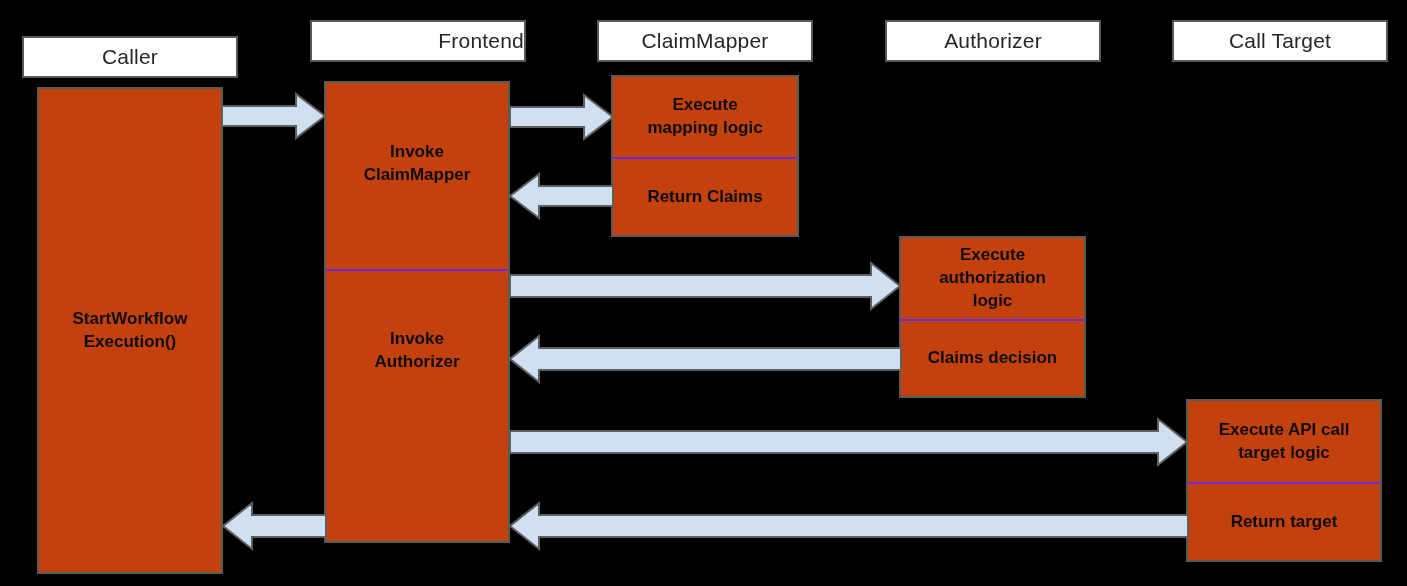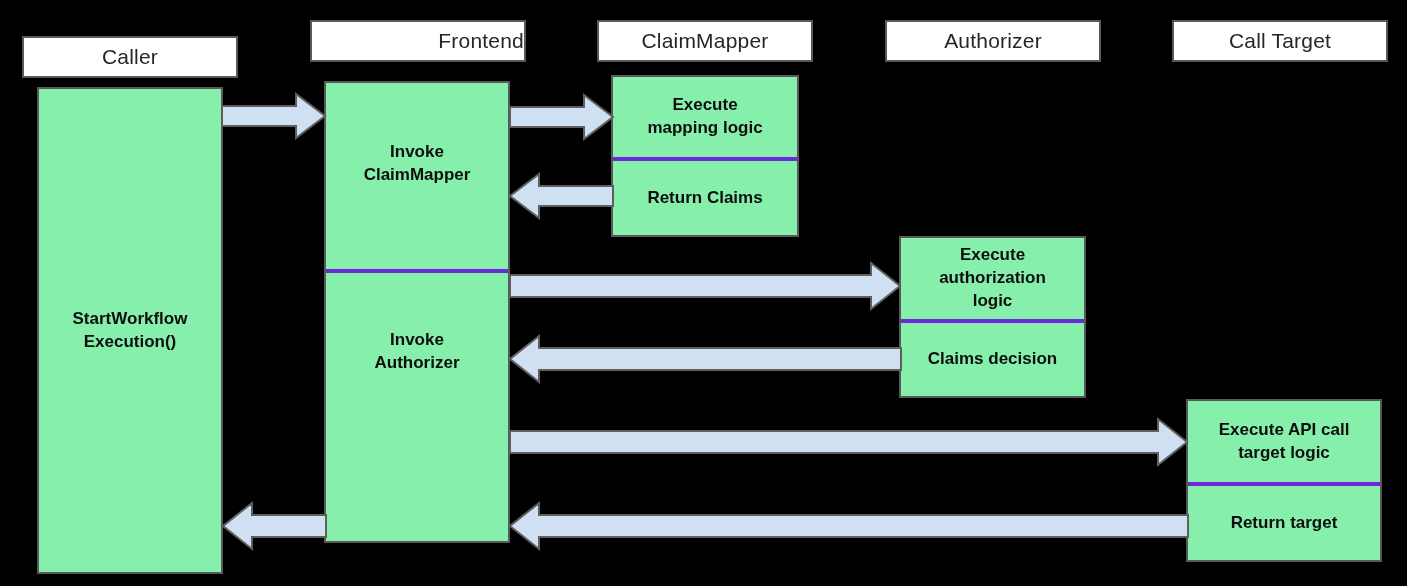--- a/index.html
+++ b/index.html
@@ -29,42 +29,42 @@
     color: #262626;
     font-size: 21px;
     font-weight: 400;
     letter-spacing: 0.2px;
     line-height: 1.1;
   }
 
   
   .life-box {
     position: absolute;
-    background: #86efac;
+    background: #c2410c;
     border: 2px solid #595959;
     box-sizing: border-box;
     display: flex;
     flex-direction: column;
   }
   .life-seg {
     flex: 1 1 auto;
     display: flex;
     align-items: center;
     justify-content: center;
     text-align: center;
     color: #0d0d0d;
     font-size: 17px;
     font-weight: bold;
     line-height: 1.35;
     padding: 0 6px;
     box-sizing: border-box;
     white-space: pre-line;
   }
   .life-seg + .life-seg {
-    border-top: 4px solid #6d28d9;
+    border-top: 2px solid #6d28d9;
   }
 
   
   .arrow-svg {
     position: absolute;
     overflow: visible;
   }
   .arrow-shape {
     fill: #cfe0f2;
     stroke: #5f5f5f;

